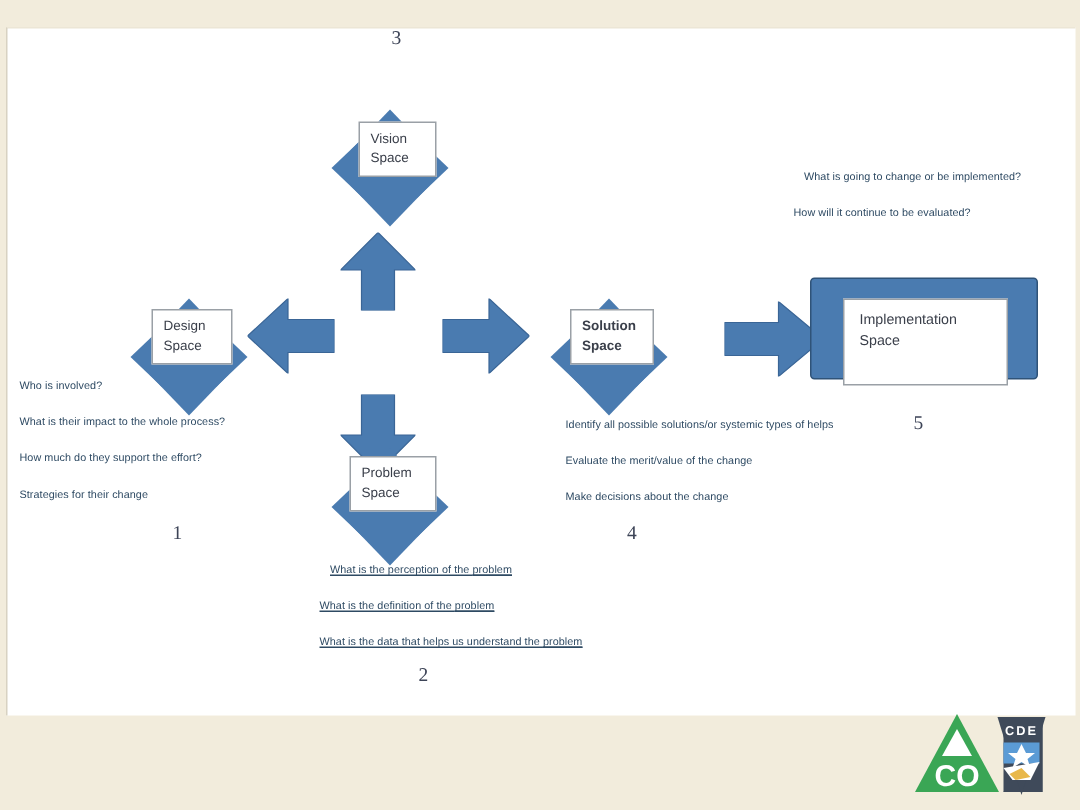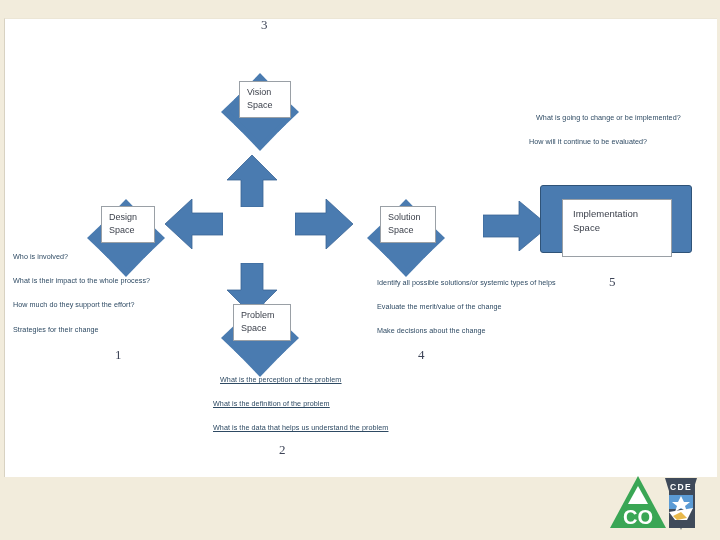--- a/index.html
+++ b/index.html
@@ -246,21 +246,21 @@
       <div>Space</div>
     </div>
 
     <div class="starnode" style="left:362px; top:180px;">
       <div class="pt up"></div>
       <div class="pt down"></div>
       <div class="pt left"></div>
       <div class="pt right"></div>
       <div class="core"></div>
     </div>
-    <div class="nodelabel" style="left:375px; top:187px; width:56px;">
+    <div class="nodelabel" style="left:375px; top:187px; width:56px;font-weight:bold;">
       <div>Solution</div>
       <div>Space</div>
     </div>
 
     <div id="impl-box" style="left:535px; top:166px; width:152px; height:68px;">
       <div id="impl-inner" style="left:21px; top:13px; width:110px; height:58px;">
         <div>Implementation</div>
         <div>Space</div>
       </div>
     </div>

